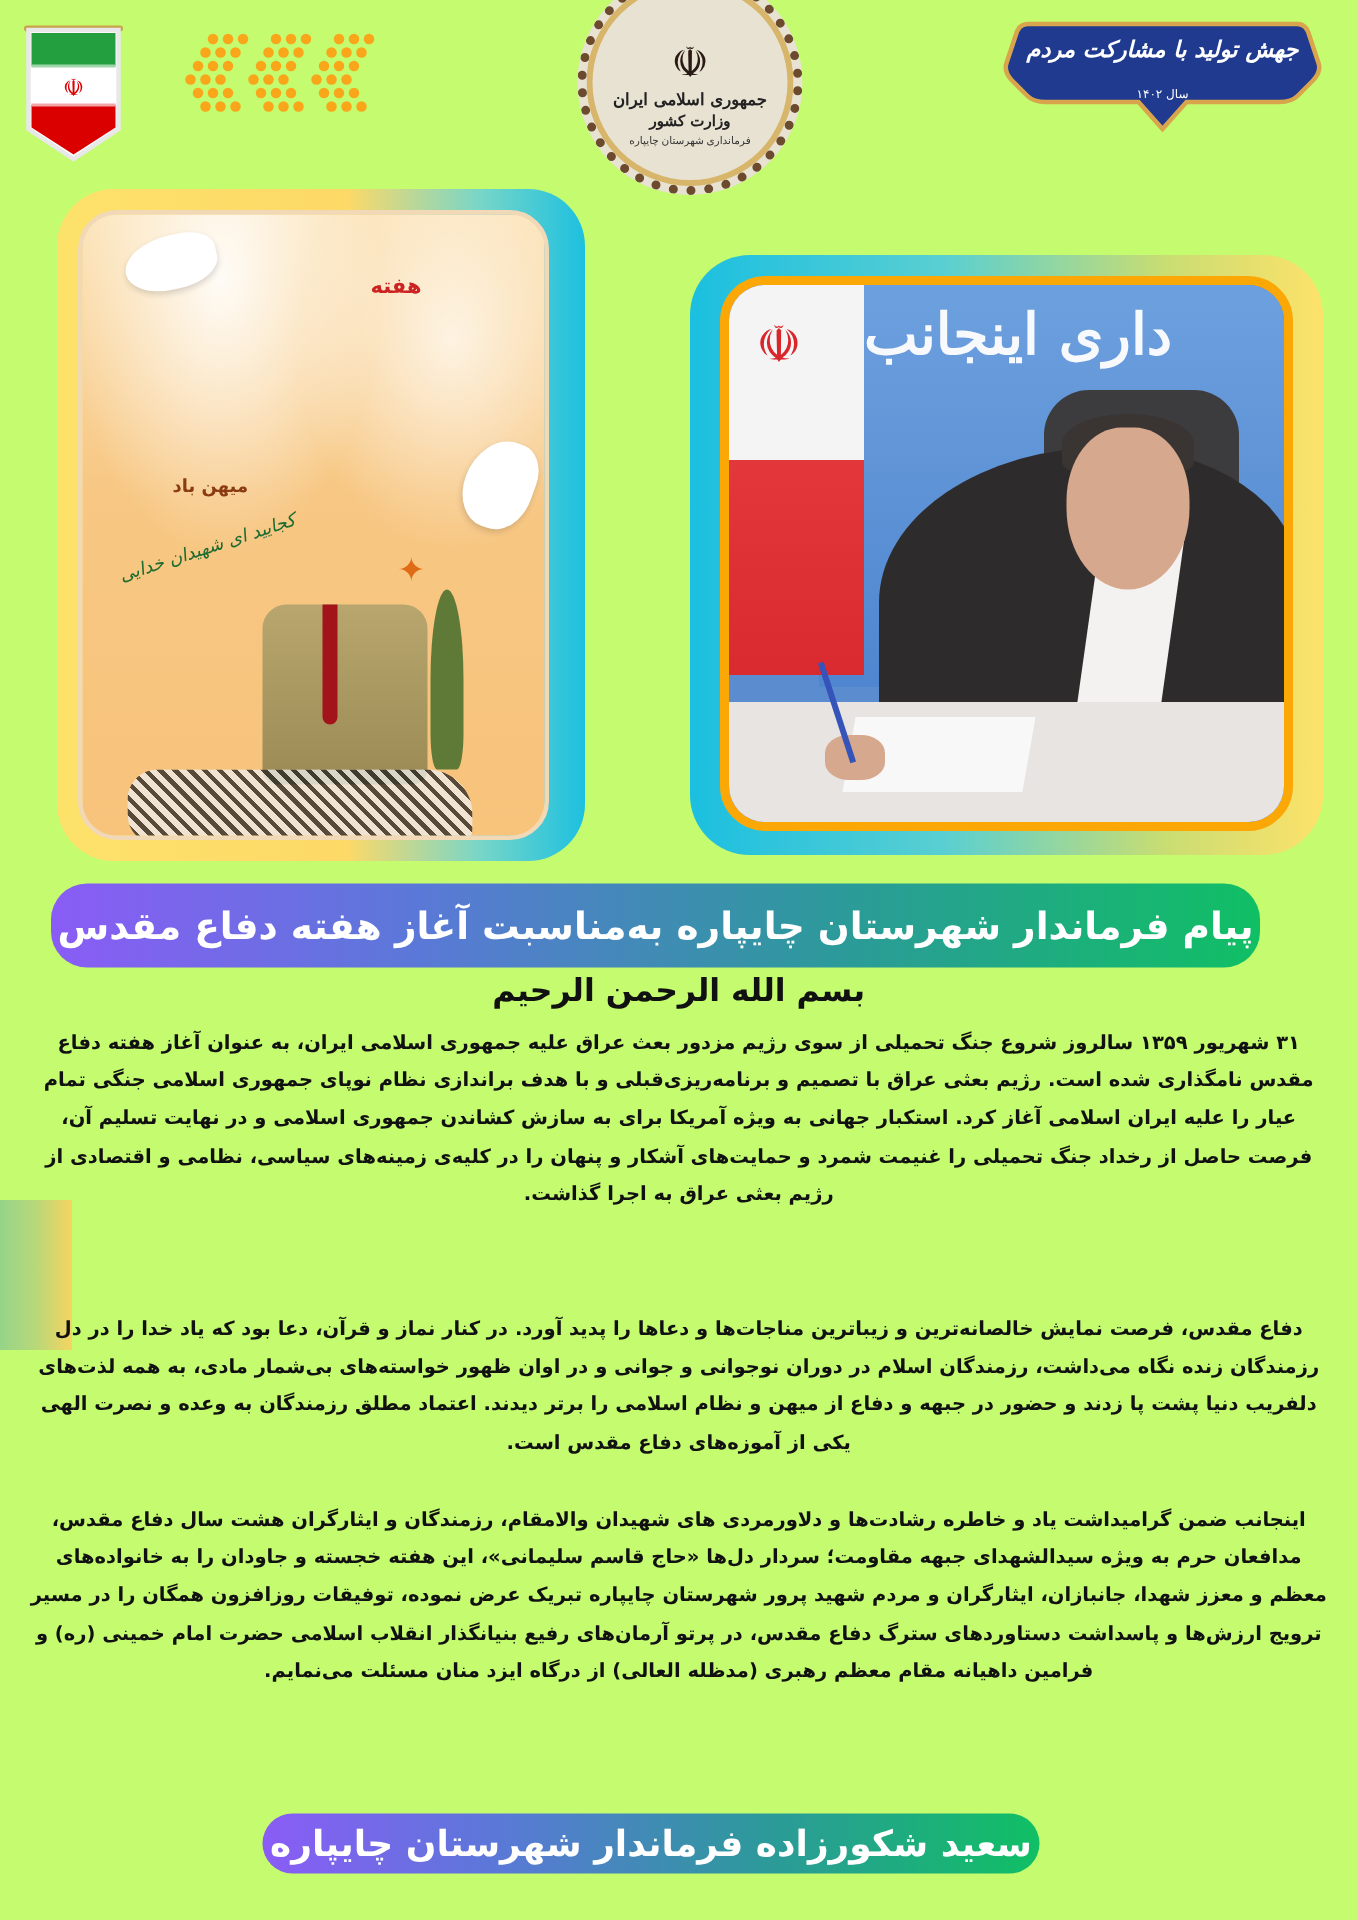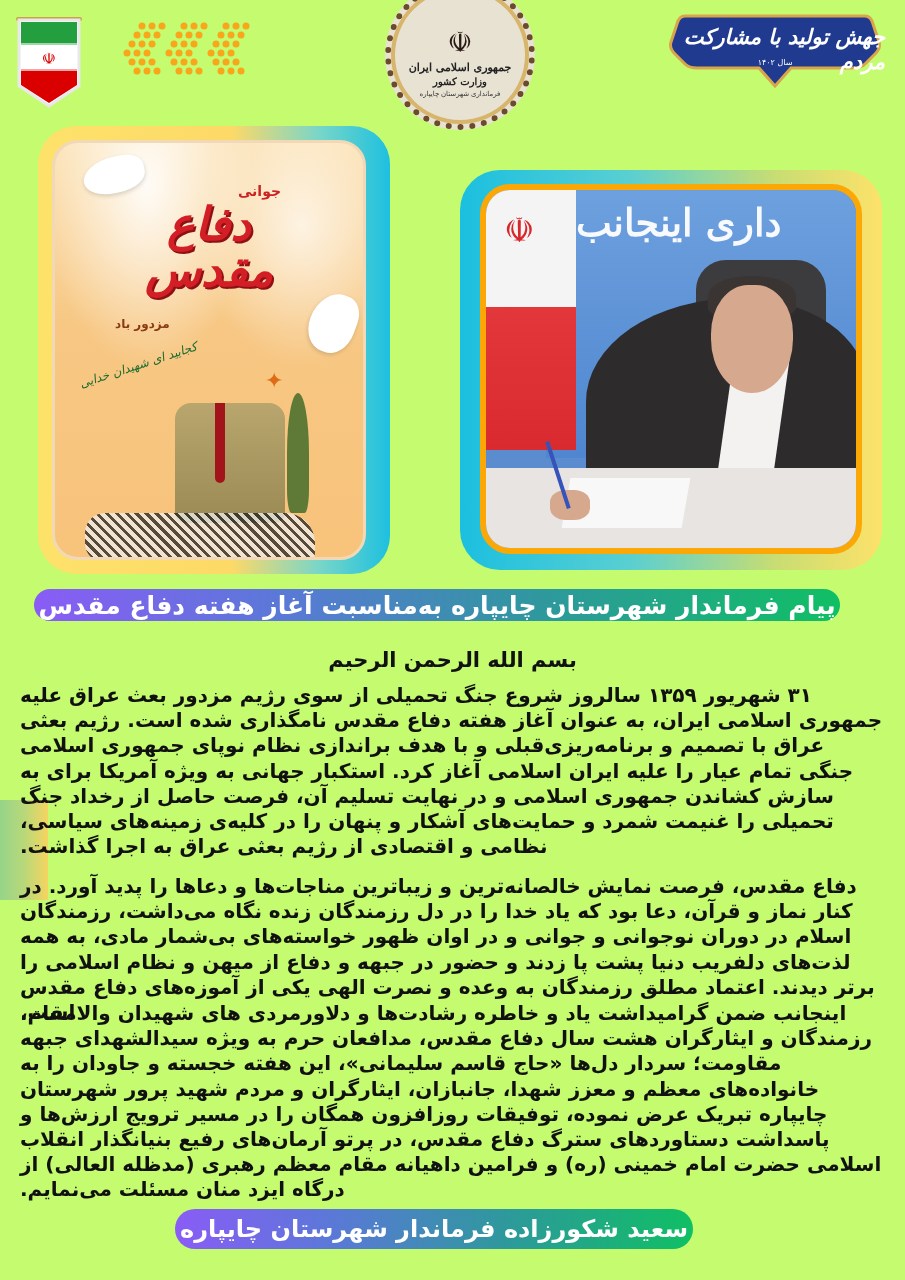--- a/index.html
+++ b/index.html
@@ -36,22 +36,22 @@
   .emblem-text1 { font-family: "DejaVu Serif", serif; font-size: 11px; font-weight: bold; color: #222; direction: rtl; }
   .emblem-text2 { font-family: "DejaVu Serif", serif; font-size: 10px; font-weight: bold; color: #222; direction: rtl; margin-top: 2px;}
   .emblem-text3 { font-family: Liberation Serif, serif; font-size: 7px; color: #333; direction: rtl; margin-top: 3px; text-align: center;}
 
   
   .banner {
     left: 665px; top: 10px; width: 220px; height: 78px;
   }
   .banner-text {
     position: absolute; left: 0; right: 0; top: 14px;
-    text-align: right; color: #fff; font-family: "DejaVu Serif", serif;
-    font-style: italic; font-size: 21px; direction: rtl; font-weight: bold;
+    text-align: center; color: #fff; font-family: "DejaVu Serif", serif;
+    font-style: italic; font-size: 15px; direction: rtl; font-weight: bold;
   }
   .banner-sub {
     position: absolute; left: 0; right: 0; top: 48px;
     text-align: center; color: #fff; font-size: 8px; direction: rtl;
     font-family: "DejaVu Serif", serif;
   }
 
   
   .poster-frame {
     left: 38px; top: 126px; width: 352px; height: 448px;
@@ -145,34 +145,34 @@
   .photo-hand { position: absolute; left: 64px; top: 300px; width: 40px; height: 30px; background: #d6a88d; border-radius: 40%; }
 
   
   .pill {
     border-radius: 24px;
     background: linear-gradient(90deg, #8a5cf6 0%, #5b78d8 30%, #2c9a9a 65%, #10bf64 100%);
     color: #fff; text-align: center; font-weight: bold; direction: rtl;
     display: flex; align-items: center; justify-content: center;
   }
   .title-pill {
-    left: 34px; top: 589px; width: 806px; height: 32px; font-size: 25px;
+    left: 34px; top: 589px; width: 806px; height: 56px; font-size: 25px;
   }
   .sig-pill {
     left: 175px; top: 1209px; width: 518px; height: 40px; font-size: 24px;
   }
 
   .bismillah {
     left: 0; right: 0; top: 648px; text-align: center;
     font-size: 21px; font-weight: bold; direction: rtl;
   }
 
   .para {
-    left: 20px; right: 20px; text-align: left; direction: rtl;
-    font-size: 20px; font-weight: bold; line-height: 25.2px; color: #111;
+    left: 20px; right: 20px; text-align: center; direction: rtl;
+    font-size: 13px; font-weight: bold; line-height: 25.2px; color: #111;
   }
   .p1 { top: 683px; }
   .p2 { top: 874px; }
   .p3 { top: 1001px; }
 
   
   .edge-strip {
     left: 0; top: 800px; width: 48px; height: 100px;
     background: linear-gradient(90deg, #90d08c 0%, #b7d47a 50%, #fbd05e 100%);
     opacity: 0.9;
@@ -272,23 +272,22 @@
   </svg>
   <div class="banner-text">جهش تولید با مشارکت مردم</div>
   <div class="banner-sub">سال ۱۴۰۲</div>
 </div>
 
 <div class="abs poster-frame">
   <div class="poster">
     <div class="dove" style="left:28px;top:14px;width:62px;height:36px;transform:rotate(-12deg);"></div>
     <div class="dove" style="left:255px;top:150px;width:46px;height:60px;transform:rotate(20deg);"></div>
     <div class="dove" style="left:172px;top:330px;width:48px;height:28px;"></div>
-    <div class="poster-week">جوانی</div>
-    <div class="poster-title">دفاع مقدس</div>
-    <div class="poster-sub">مزدور باد</div>
+    <div class="poster-week">هفته</div>
+    <div class="poster-sub">میهن باد</div>
     <div class="poster-callig">کجایید ای شهیدان خدایی</div>
     <div class="cypress"></div>
     <div class="canteen">
         <div class="canteen-blood"></div>
       </div>
     <div class="butterfly">✦</div>
     <div class="scarf"></div>
   </div>
 </div>
 

